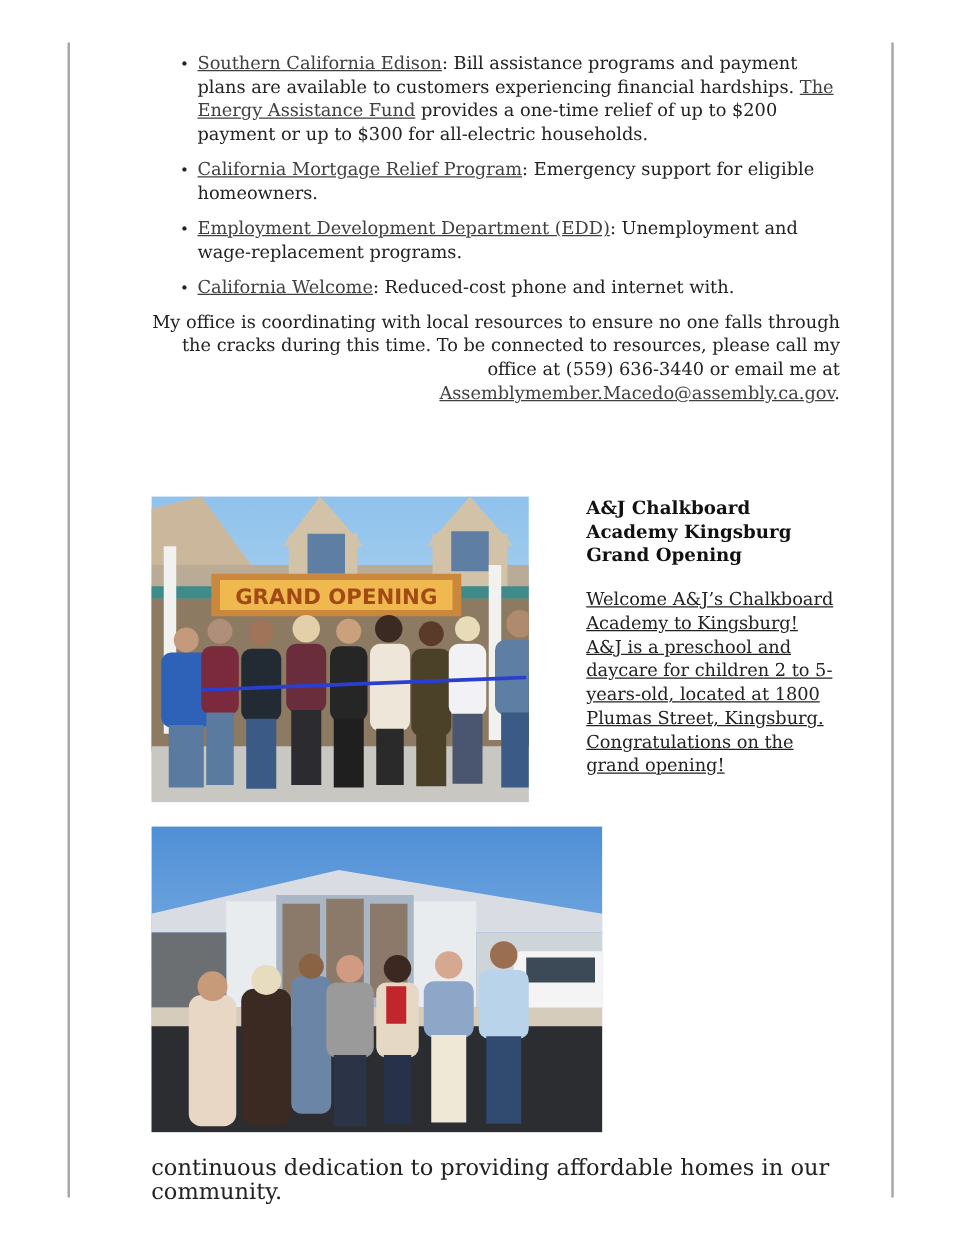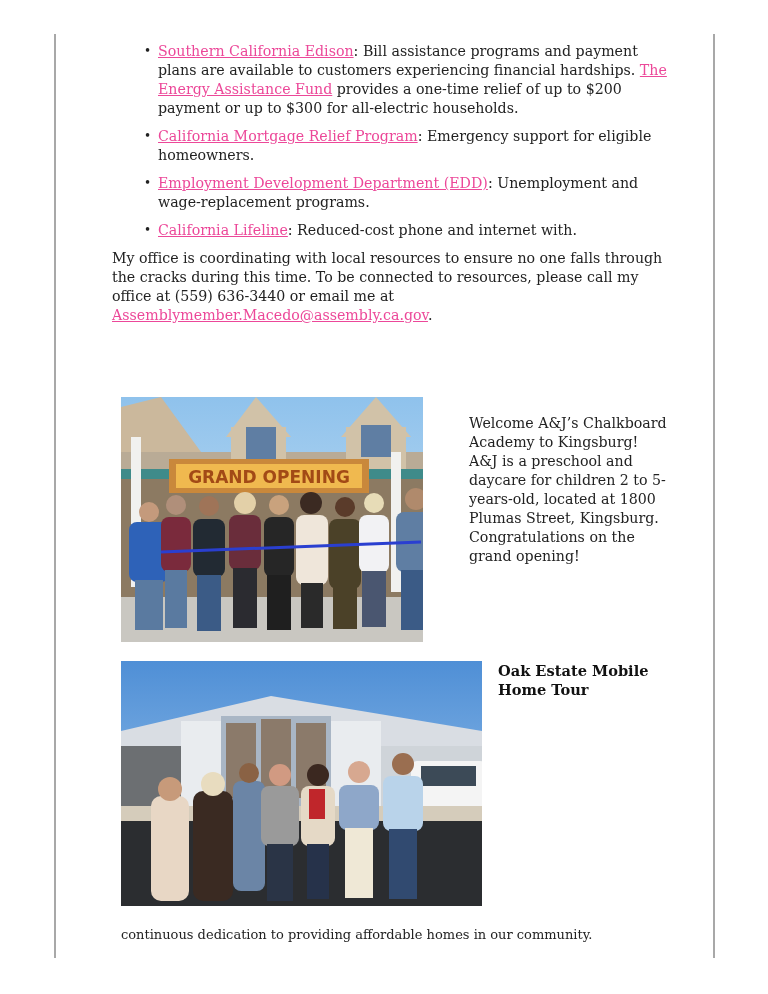--- a/index.html
+++ b/index.html
@@ -3,40 +3,40 @@
 <meta charset="utf-8">
 <style>
   html, body { margin: 0; padding: 0; background: #ffffff; }
   body { width: 768px; height: 994px; position: relative; overflow: hidden;
          font-family: "DejaVu Serif", "Liberation Serif", serif; color: #222222; }
   .vline { position: absolute; top: 34px; height: 924px; width: 2px; background: #a8a8a8; }
   .vline.left { left: 54px; }
   .vline.right { left: 713px; }
 
   .content { position: absolute; left: 112px; top: 42px; width: 560px; font-size: 14.2px; line-height: 19px; }
-  a { color: #ec4899; }
+  a { color: #404040; }
 
   ul.resources { list-style: none; margin: 0; padding: 0; }
   ul.resources li { position: relative; padding-left: 46px; margin-bottom: 9px; }
   ul.resources li .bullet { position: absolute; left: 32px; top: 0; font-size: 12px; }
 
-  .para { margin: 9px 0 0 0; }
+  .para { margin: 9px 0 0 0; text-align: right; }
   h2.section { font-size: 16.5px; font-weight: bold; margin: 25px 0 0 0; color: #111; }
 
   .photo { position: absolute; overflow: hidden; }
   .photo svg { display: block; }
   .photo1 { left: 121px; top: 397px; width: 302px; height: 245px; }
   .photo2 { left: 121px; top: 661px; width: 361px; height: 245px; }
 
   .story { position: absolute; font-size: 14.2px; line-height: 19px; }
   .story h3 { font-size: 14.6px; font-weight: bold; margin: 0; line-height: 19px; color: #111; }
-  .story p { margin: 17px 0 0 0; }
+  .story p { margin: 17px 0 0 0; text-decoration: underline; }
   .story1 { left: 469px; top: 397px; width: 200px; }
   .story2 { left: 498px; top: 661px; width: 170px; }
-  .tail { position: absolute; left: 121px; top: 925px; font-size: 13px; line-height: 19px; }
+  .tail { position: absolute; left: 121px; top: 925px; font-size: 18px; line-height: 19px; }
 </style>
 </head>
 <body>
 
 <div class="vline left"></div>
 <div class="vline right"></div>
 
 <div class="content">
   <ul class="resources">
     <li>
@@ -46,21 +46,21 @@
     <li>
       <span class="bullet">•</span>
       <a href="#">California Mortgage Relief Program</a><span>: Emergency support for eligible homeowners.</span>
     </li>
     <li>
       <span class="bullet">•</span>
       <a href="#">Employment Development Department (EDD)</a><span>: Unemployment and wage-replacement programs.</span>
     </li>
     <li>
       <span class="bullet">•</span>
-      <a href="#">California Lifeline</a><span>: Reduced-cost phone and internet with.</span>
+      <a href="#">California Welcome</a><span>: Reduced-cost phone and internet with.</span>
     </li>
   </ul>
 
   <p class="para"><span>My office is coordinating with local resources to ensure no one falls through the cracks during this time. To be connected to resources, please call my office at (559) 636-3440 or email me at </span><a href="#">Assemblymember.Macedo@assembly.ca.gov</a><span>.</span></p>
 
 </div>
 
 <div class="photo photo1" title="Group photo of ribbon cutting at A&amp;J Chalkboard Academy grand opening">
   <svg width="330" height="245" viewBox="0 0 330 245">
     <defs>
@@ -119,20 +119,21 @@
         <rect x="241" y="174" width="24" height="56" fill="#4a5670"></rect>
       <rect x="275" y="115" width="40" height="60" rx="8" fill="#5f7ea3"></rect>
         <circle cx="295" cy="102" r="11" fill="#b08a6c"></circle>
         <rect x="280" y="173" width="28" height="60" fill="#3b5b86"></rect>
     </g>
     <line x1="40" y1="155" x2="300" y2="145" stroke="#2a3fd0" stroke-width="3"></line>
   </svg>
 </div>
 
 <div class="story story1">
+  <h3>A&amp;J Chalkboard Academy Kingsburg Grand Opening</h3>
   <p>Welcome A&amp;J’s Chalkboard Academy to Kingsburg! A&amp;J is a preschool and daycare for children 2 to 5-years-old, located at 1800 Plumas Street, Kingsburg. Congratulations on the grand opening!</p>
 </div>
 
 <div class="photo photo2" title="Group photo in front of a mobile home at Oak Estate Mobile Home Park">
   <svg width="361" height="245" viewBox="0 0 361 245">
     <defs>
       <linearGradient id="sky2" x1="0" y1="0" x2="0" y2="1">
         <stop offset="0" stop-color="#4f8fd6"></stop>
           <stop offset="1" stop-color="#a9cdee"></stop>
       </linearGradient>
@@ -172,15 +173,14 @@
         <circle cx="238" cy="111" r="11" fill="#d7a890"></circle>
         <rect x="224" y="167" width="28" height="70" fill="#efe8d6"></rect>
       <rect x="262" y="115" width="40" height="55" rx="8" fill="#b9d3ea"></rect>
         <circle cx="282" cy="103" r="11" fill="#9a6e50"></circle>
         <rect x="268" y="168" width="28" height="70" fill="#314a70"></rect>
     </g>
   </svg>
 </div>
 
 <div class="story story2">
-  <h3>Oak Estate Mobile Home Tour</h3>
 </div>
 <div class="tail">continuous dedication to providing affordable homes in our community.</div>
 
 </body></html>

